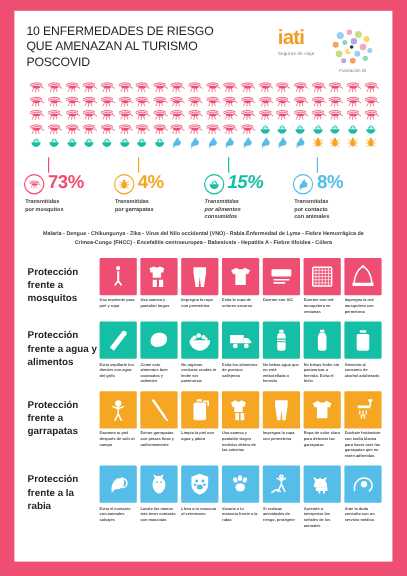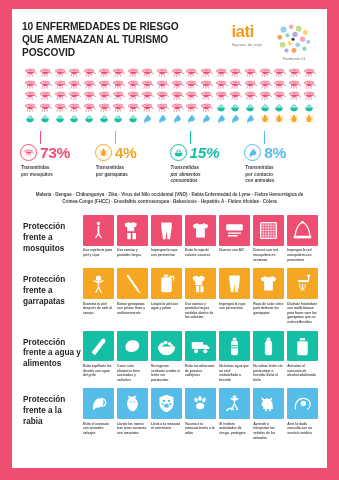--- a/index.html
+++ b/index.html
@@ -22,21 +22,21 @@
     overflow: hidden;
   }
 
   
   .header {
     display: flex; align-items: flex-start;
     justify-content: space-between;
     padding: 11px 10px 4px 10px;
   }
   .title {
-    font-size: 10.2px; font-weight: bold; line-height: 1.28;
+    font-size: 10.2px; font-weight: normal; line-height: 1.28;
     color: #231f20; letter-spacing: -0.1px; text-transform: uppercase;
     max-width: 175px;
   }
   .logos { display: flex; align-items: flex-start; gap: 9px; padding-top: 3px; }
   .logo-iati { }
   .logo-iati .wordmark {
     font-size: 17px; font-weight: bold; color: #F59B23;
     letter-spacing: -0.6px; line-height: 1; position: relative;
   }
   .logo-iati .tagline {
@@ -67,21 +67,21 @@
 
   
   .stats {
     display: flex; padding: 2px 8px 0 8px; position: relative;
   }
   .stat { flex: 1; position: relative; padding-top: 13px; }
   .stat .stem {
     position: absolute; top: 0; left: 20px;
     width: 1px; height: 13px;
   }
-  .stat .row { display: flex; align-items: flex-start; gap: 3px; }
+  .stat .row { display: flex; align-items: flex-end; gap: 3px; }
   .stat .bubble {
     width: 17px; height: 17px; border-radius: 50%;
     border: 1px solid currentColor;
     display: flex; align-items: center; justify-content: center;
     flex: 0 0 auto;
   }
   .stat .bubble svg { width: 11px; height: 11px; }
   .stat .pct {
     font-size: 15.5px; font-weight: bold; letter-spacing: -0.4px;
   }
@@ -1636,91 +1636,20 @@
                   <path stroke="#fff" fill="none" stroke-width="1.5" stroke-linecap="round" stroke-linejoin="round" d="M12 2 C18 6 20 12 20.5 18"></path>
                   <path fill="#fff" d="M2 18 h20 v3 h-20 z"></path>
                   <circle fill="#fff" cx="12" cy="2.5" r="1.4"></circle>
                 </svg>
               </div>
               <div class="cap">Impregna la red mosquitera con permetrina</div>
             </div>
           </div>
         </div>
         <div class="section">
-          <div class="label">Protección frente a garrapatas</div>
-          <div class="cards">
-            <div class="card">
-              <div class="tile" style="background: rgb(245, 166, 35);">
-                <svg viewBox="0 0 24 24">
-                  <path fill="#fff" d="M12 3 a3 3 0 1 1 0 6 a3 3 0 0 1 0 -6 z"></path>
-                  <path stroke="#fff" fill="none" stroke-width="1.5" stroke-linecap="round" stroke-linejoin="round" d="M12 9 v7 M12 11 l-5 -2 M12 11 l5 -2 M12 16 l-3 6 M12 16 l3 6"></path>
-                </svg>
-              </div>
-              <div class="cap">Examina tu piel después de salir al campo</div>
-            </div>
-            <div class="card">
-              <div class="tile" style="background: rgb(245, 166, 35);">
-                <svg viewBox="0 0 24 24">
-                  <path fill="#fff" d="M5 3 l2 -1.2 l12 17 l-2 1.2 z"></path>
-                  <path stroke="#fff" fill="none" stroke-width="1.5" stroke-linecap="round" stroke-linejoin="round" d="M17 19 l3 3"></path>
-                </svg>
-              </div>
-              <div class="cap">Extrae garrapatas con pinzas finas y uniformemente</div>
-            </div>
-            <div class="card">
-              <div class="tile" style="background: rgb(245, 166, 35);">
-                <svg viewBox="0 0 24 24">
-                  <path fill="#fff" d="M9 2 h5 v2 h-5 z"></path>
-                  <path fill="#fff" d="M8 5 h8 a2 2 0 0 1 2 2 v13 a2 2 0 0 1 -2 2 h-8 a2 2 0 0 1 -2 -2 v-13 a2 2 0 0 1 2 -2 z"></path>
-                  <path stroke="#fff" fill="none" stroke-width="1.5" stroke-linecap="round" stroke-linejoin="round" d="M16 4 h4 v4"></path>
-                </svg>
-              </div>
-              <div class="cap">Limpia la piel con agua y jabón</div>
-            </div>
-            <div class="card">
-              <div class="tile" style="background: rgb(245, 166, 35);">
-                <svg viewBox="0 0 24 24">
-                  <path fill="#fff" d="M3 5 l4 -2 l3 1.5 l3 -1.5 l4 2 l-1 4 h-2 v5 h-8 v-5 h-2 z"></path>
-                  <path fill="#fff" d="M7 15 h3.5 v7 h-3.5 z M12 15 h3.5 v7 h-3.5 z"></path>
-                </svg>
-              </div>
-              <div class="cap">Usa camisa y pantalón largos metidos dentro de las calcetas</div>
-            </div>
-            <div class="card">
-              <div class="tile" style="background: rgb(245, 166, 35);">
-                <svg viewBox="0 0 24 24">
-                  <path fill="#fff" d="M6 3 h12 v5 l-2 14 h-3 l-1 -10 l-1 10 h-3 l-2 -14 z"></path>
-                </svg>
-              </div>
-              <div class="cap">Impregna la ropa con permetrina</div>
-            </div>
-            <div class="card">
-              <div class="tile" style="background: rgb(245, 166, 35);">
-                <svg viewBox="0 0 24 24">
-                  <path fill="#fff" d="M3 6 l5 -2.5 l2 1.5 h4 l2 -1.5 l5 2.5 l-2 4 l-2 -1 v11 h-10 v-11 l-2 1 z"></path>
-                </svg>
-              </div>
-              <div class="cap">Ropa de color claro para detectar las garrapatas</div>
-            </div>
-            <div class="card">
-              <div class="tile" style="background: rgb(245, 166, 35);">
-                <svg viewBox="0 0 24 24">
-                  <path fill="#fff" d="M17 2 h4 v2 h-4 z"></path>
-                  <path stroke="#fff" fill="none" stroke-width="1.5" stroke-linecap="round" stroke-linejoin="round" d="M19 4 v4"></path>
-                  <path fill="#fff" d="M13 8 h12 v2.5 h-12 z" transform="translate(-6,0)"></path>
-                  <g stroke="#fff" stroke-width="1.2" stroke-linecap="round">
-                    <path d="M9 13 v3 M12 13 v5 M15 13 v3 M10.5 17 v3 M13.5 17 v3"></path>
-                  </g>
-                </svg>
-              </div>
-              <div class="cap">Dúchate frotándote con toalla blanca para hacer caer las garrapatas que no estén adheridas</div>
-            </div>
-          </div>
-        </div>
-        <div class="section">
           <div class="label">Protección frente a agua y alimentos</div>
           <div class="cards">
             <div class="card">
               <div class="tile" style="background: rgb(21, 191, 165);">
                 <svg viewBox="0 0 24 24">
                   <path fill="#fff" d="M4 19 l10 -13 a2.6 2.6 0 0 1 4 3 l-10 13 z"></path>
                   <path fill="#fff" d="M16 3.5 a2.6 2.6 0 0 1 4 3 l-1.5 2 l-4 -3 z"></path>
                 </svg>
               </div>
               <div class="cap">Evita cepillarte los dientes con agua del grifo</div>
@@ -1784,20 +1713,91 @@
                 <svg viewBox="0 0 24 24">
                   <path fill="#fff" d="M9 2.5 h6 v2.5 h-6 z"></path>
                   <path fill="#fff" d="M7.5 6 h9 a1.5 1.5 0 0 1 1.5 1.5 v12.5 a2 2 0 0 1 -2 2 h-8 a2 2 0 0 1 -2 -2 v-12.5 a1.5 1.5 0 0 1 1.5 -1.5 z"></path>
                 </svg>
               </div>
               <div class="cap">Atención al consumo de alcohol adulterado</div>
             </div>
           </div>
         </div>
         <div class="section">
+          <div class="label">Protección frente a garrapatas</div>
+          <div class="cards">
+            <div class="card">
+              <div class="tile" style="background: rgb(245, 166, 35);">
+                <svg viewBox="0 0 24 24">
+                  <path fill="#fff" d="M12 3 a3 3 0 1 1 0 6 a3 3 0 0 1 0 -6 z"></path>
+                  <path stroke="#fff" fill="none" stroke-width="1.5" stroke-linecap="round" stroke-linejoin="round" d="M12 9 v7 M12 11 l-5 -2 M12 11 l5 -2 M12 16 l-3 6 M12 16 l3 6"></path>
+                </svg>
+              </div>
+              <div class="cap">Examina tu piel después de salir al campo</div>
+            </div>
+            <div class="card">
+              <div class="tile" style="background: rgb(245, 166, 35);">
+                <svg viewBox="0 0 24 24">
+                  <path fill="#fff" d="M5 3 l2 -1.2 l12 17 l-2 1.2 z"></path>
+                  <path stroke="#fff" fill="none" stroke-width="1.5" stroke-linecap="round" stroke-linejoin="round" d="M17 19 l3 3"></path>
+                </svg>
+              </div>
+              <div class="cap">Extrae garrapatas con pinzas finas y uniformemente</div>
+            </div>
+            <div class="card">
+              <div class="tile" style="background: rgb(245, 166, 35);">
+                <svg viewBox="0 0 24 24">
+                  <path fill="#fff" d="M9 2 h5 v2 h-5 z"></path>
+                  <path fill="#fff" d="M8 5 h8 a2 2 0 0 1 2 2 v13 a2 2 0 0 1 -2 2 h-8 a2 2 0 0 1 -2 -2 v-13 a2 2 0 0 1 2 -2 z"></path>
+                  <path stroke="#fff" fill="none" stroke-width="1.5" stroke-linecap="round" stroke-linejoin="round" d="M16 4 h4 v4"></path>
+                </svg>
+              </div>
+              <div class="cap">Limpia la piel con agua y jabón</div>
+            </div>
+            <div class="card">
+              <div class="tile" style="background: rgb(245, 166, 35);">
+                <svg viewBox="0 0 24 24">
+                  <path fill="#fff" d="M3 5 l4 -2 l3 1.5 l3 -1.5 l4 2 l-1 4 h-2 v5 h-8 v-5 h-2 z"></path>
+                  <path fill="#fff" d="M7 15 h3.5 v7 h-3.5 z M12 15 h3.5 v7 h-3.5 z"></path>
+                </svg>
+              </div>
+              <div class="cap">Usa camisa y pantalón largos metidos dentro de las calcetas</div>
+            </div>
+            <div class="card">
+              <div class="tile" style="background: rgb(245, 166, 35);">
+                <svg viewBox="0 0 24 24">
+                  <path fill="#fff" d="M6 3 h12 v5 l-2 14 h-3 l-1 -10 l-1 10 h-3 l-2 -14 z"></path>
+                </svg>
+              </div>
+              <div class="cap">Impregna la ropa con permetrina</div>
+            </div>
+            <div class="card">
+              <div class="tile" style="background: rgb(245, 166, 35);">
+                <svg viewBox="0 0 24 24">
+                  <path fill="#fff" d="M3 6 l5 -2.5 l2 1.5 h4 l2 -1.5 l5 2.5 l-2 4 l-2 -1 v11 h-10 v-11 l-2 1 z"></path>
+                </svg>
+              </div>
+              <div class="cap">Ropa de color claro para detectar las garrapatas</div>
+            </div>
+            <div class="card">
+              <div class="tile" style="background: rgb(245, 166, 35);">
+                <svg viewBox="0 0 24 24">
+                  <path fill="#fff" d="M17 2 h4 v2 h-4 z"></path>
+                  <path stroke="#fff" fill="none" stroke-width="1.5" stroke-linecap="round" stroke-linejoin="round" d="M19 4 v4"></path>
+                  <path fill="#fff" d="M13 8 h12 v2.5 h-12 z" transform="translate(-6,0)"></path>
+                  <g stroke="#fff" stroke-width="1.2" stroke-linecap="round">
+                    <path d="M9 13 v3 M12 13 v5 M15 13 v3 M10.5 17 v3 M13.5 17 v3"></path>
+                  </g>
+                </svg>
+              </div>
+              <div class="cap">Dúchate frotándote con toalla blanca para hacer caer las garrapatas que no estén adheridas</div>
+            </div>
+          </div>
+        </div>
+        <div class="section">
           <div class="label">Protección frente a la rabia</div>
           <div class="cards">
             <div class="card">
               <div class="tile" style="background: rgb(85, 189, 232);">
                 <svg viewBox="0 0 24 24">
                   <path fill="#fff" d="M6 20 C5 16 6 11 9 8 C10.6 6.4 12.6 6 14 6.6 L16 4.8 l0.8 2.6 C18 9 18 12 16.6 14 C15 16.4 12 17.4 9.6 16.6"></path>
                   <path stroke="#fff" fill="none" stroke-width="1.5" stroke-linecap="round" stroke-linejoin="round" d="M16.8 6.6 C19.6 7.2 21 10 20 12.6 C19.2 14.8 17 15.6 15.4 14.6"></path>
                   <circle fill="#fff" cx="14.5" cy="8.4" r="0.7"></circle>
                 </svg>
               </div>

